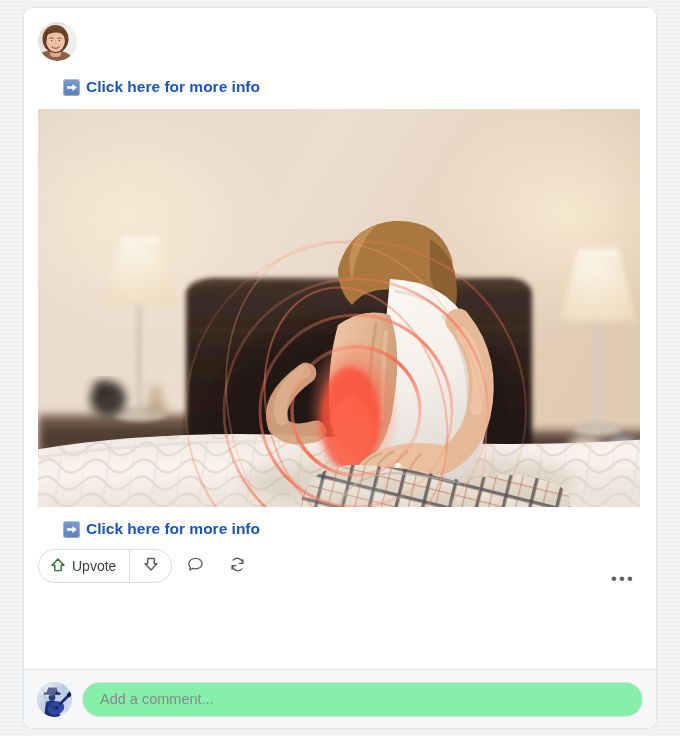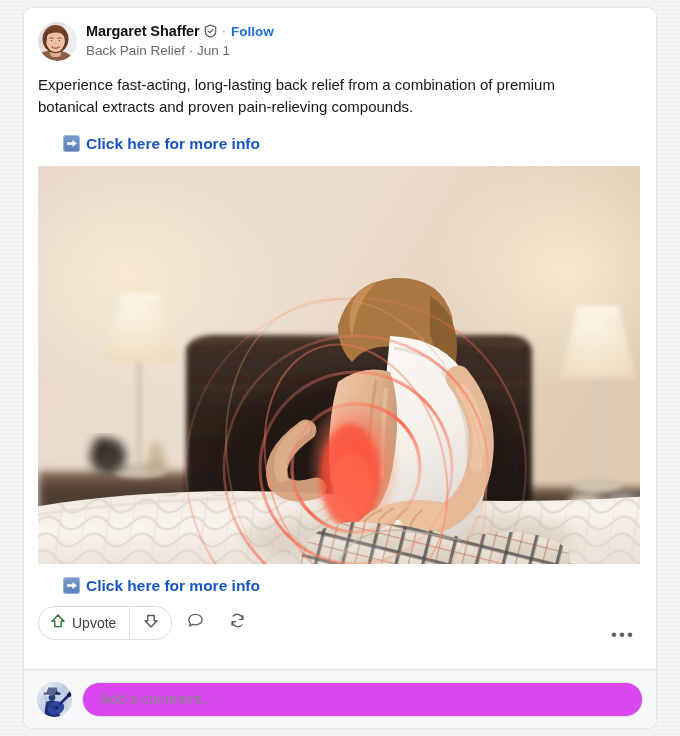--- a/index.html
+++ b/index.html
@@ -170,21 +170,21 @@
   .comment-avatar {
     width: 35px; height: 35px; border-radius: 50%;
     flex: 0 0 35px; overflow: hidden; background: #cfd8e8;
   }
   .comment-avatar svg { display: block; width: 100%; height: 100%; }
   .comment-input {
     flex: 1 1 auto;
     height: 35px;
     border-radius: 18px;
     border: 1px solid #e0e0e0;
-    background: #d946ef;
+    background: #86efac;
     padding: 0 17px;
     font-size: 14.5px;
     color: #1a1a1a;
     font-family: "Liberation Sans", sans-serif;
     outline: none;
     min-width: 0;
   }
   .comment-input::placeholder { color: #888888; }
   .add-comment-btn {
     flex: 0 0 auto;
@@ -245,37 +245,22 @@
               <path d="M11.6 16.3 Q13.5 15.2 15.4 16.3" stroke="#6b4429" stroke-width="0.8" fill="none" stroke-linecap="round"></path>
               <path d="M19.6 16.3 Q21.5 15.2 23.4 16.3" stroke="#6b4429" stroke-width="0.8" fill="none" stroke-linecap="round"></path>
 
               <path d="M17.3 20 Q16.6 22.3 18.2 22.6" stroke="#d2a183" stroke-width="0.8" fill="none" stroke-linecap="round"></path>
               <path d="M14 25 Q17.6 27.6 21.2 25" stroke="#b9574f" stroke-width="1.4" fill="none" stroke-linecap="round"></path>
               <path d="M14.6 25.3 Q17.6 26.6 20.6 25.3 Q17.6 24.6 14.6 25.3 Z" fill="#e08f84"></path>
             </g>
           </svg>
         </div>
 
-        <div class="header-text">
-          <div class="name-row">
-            <span class="author-name">Margaret Shaffer</span>
-            <span class="verified-badge">
-              <svg width="13" height="14" viewBox="0 0 13 14" aria-hidden="true">
-                <path d="M6.5 1 L11.7 3.1 V7.2 C11.7 10.2 9.4 12.3 6.5 13.1 C3.6 12.3 1.3 10.2 1.3 7.2 V3.1 Z" fill="none" stroke="#5b5f63" stroke-width="1.25" stroke-linejoin="round"></path>
-                <path d="M4.2 7.1 L5.9 8.8 L9.1 5.1" fill="none" stroke="#5b5f63" stroke-width="1.25" stroke-linecap="round" stroke-linejoin="round"></path>
-              </svg>
-            </span>
-            <span class="dot-sep">·</span>
-            <span class="follow-link">Follow</span>
-          </div>
-          <div class="sub-row">Back Pain Relief · Jun 1</div>
-        </div>
       </div>
 
-      <div class="post-text">Experience fast-acting, long-lasting back relief from a combination of premium botanical extracts and proven pain-relieving compounds.</div>
 
       <div class="cta-link">
         <span class="arrow-emoji">
           <svg width="12" height="11" viewBox="0 0 12 11" aria-hidden="true">
             <path d="M1 4.2 H6.4 V2 L10.8 5.5 L6.4 9 V6.8 H1 Z" fill="#ffffff"></path>
           </svg>
         </span>
         <span>Click here for more info</span>
       </div>
 

